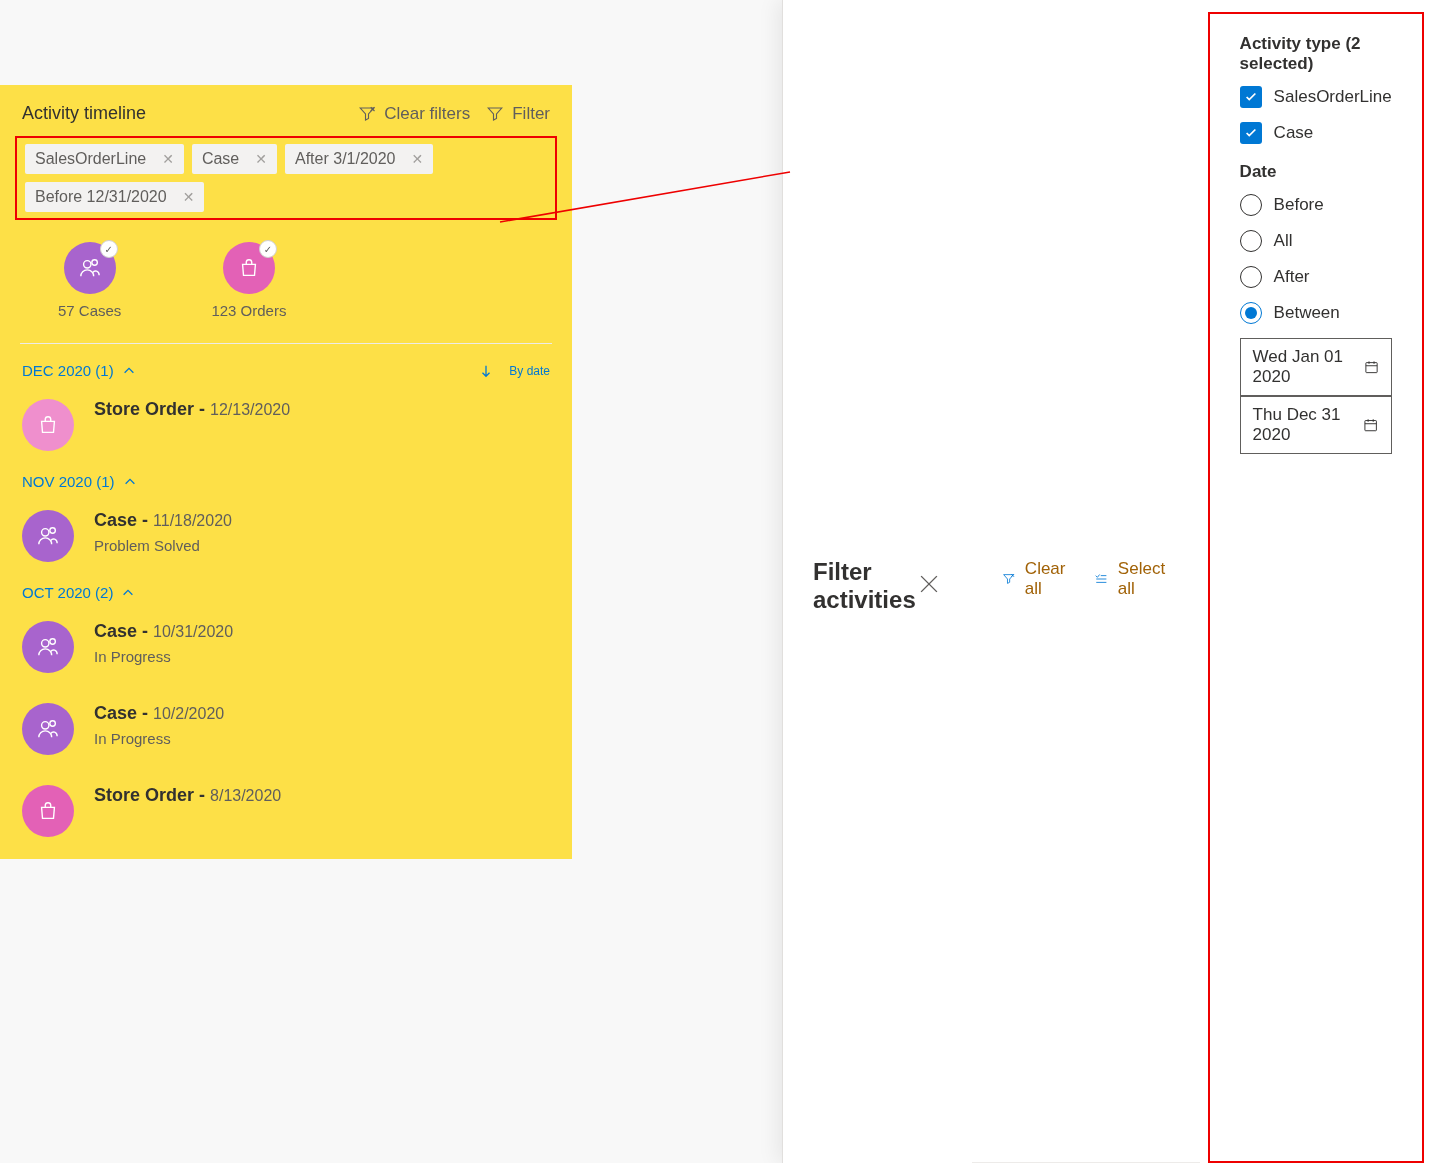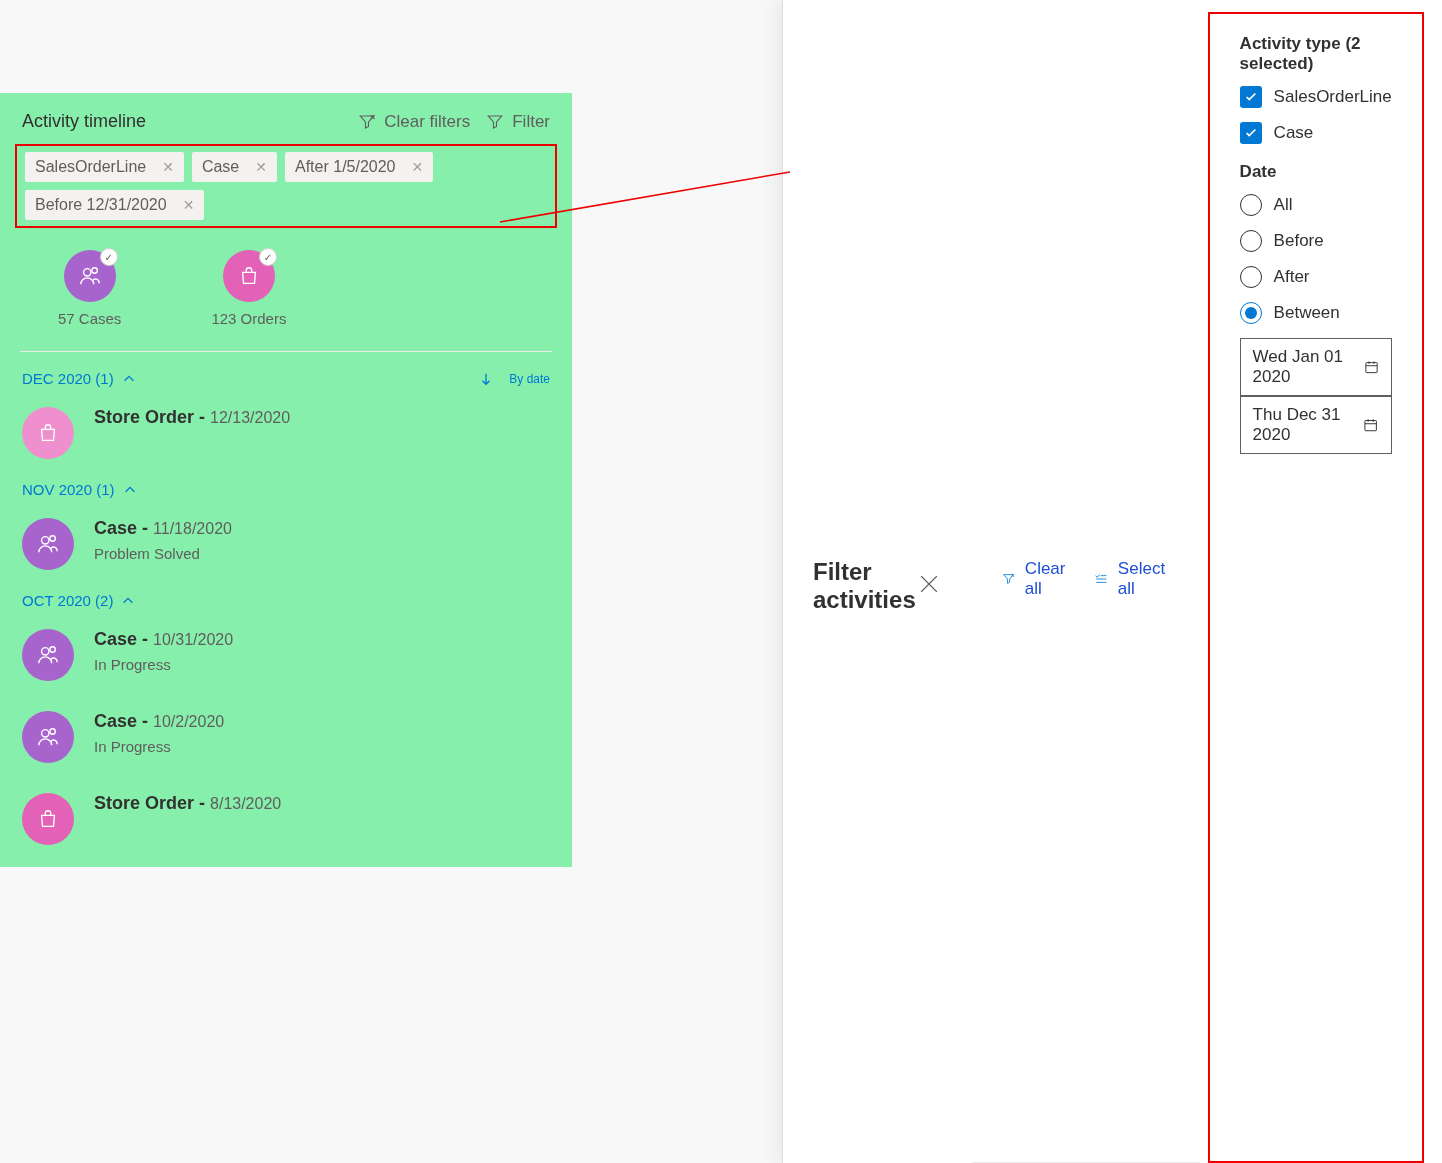--- a/index.html
+++ b/index.html
@@ -1,19 +1,19 @@
 <!DOCTYPE html>
 <html><head>
 <meta charset="utf-8">
 <style>
 * { box-sizing: border-box; margin: 0; padding: 0; }
 body { font-family: "Segoe UI", -apple-system, sans-serif; font-size: 14px; color: #323130; background: #f8f8f8; width: 1442px; height: 1163px; position: relative; overflow: hidden; }
 
 
-.left-card { position: absolute; left: 0; top: 93px; width: 572px; background: #86efac; }
+.left-card { position: absolute; left: 0; top: 85px; width: 572px; background: #fde047; }
 .lc-header { padding: 18px 22px 12px; display: flex; align-items: center; }
 .lc-title { font-size: 18px; color: #323130; font-weight: 400; flex: 1; }
 .lc-actions { display: flex; gap: 16px; }
 .lc-action { display: inline-flex; align-items: center; gap: 8px; color: #605e5c; font-size: 17px; cursor: pointer; }
 .lc-action svg { width: 18px; height: 18px; }
 
 .chips-box { margin: 0 15px 10px; border: 2px solid #e00; padding: 6px 8px; display: flex; flex-wrap: wrap; gap: 8px; position: relative; }
 .chip { background: #f3f2f1; color: #605e5c; font-size: 16px; padding: 6px 10px; border-radius: 2px; display: inline-flex; align-items: center; gap: 16px; }
 .chip .x { color: #a19f9d; cursor: pointer; font-size: 14px; }
 
@@ -41,21 +41,21 @@
 .circle.pink-light { background: #ef8fcd; }
 
 
 .right-panel { position: absolute; right: 0; top: 0; width: 660px; height: 100%; background: #fff; border-left: 1px solid #e1dfdd; box-shadow: -4px 0 20px rgba(0,0,0,0.08); display: flex; flex-direction: row; }
 .rp-head { padding: 24px 30px 16px; display: flex; align-items: center; justify-content: space-between; }
 .rp-title { font-size: 24px; font-weight: 700; }
 .rp-close { cursor: pointer; color: #605e5c; padding: 4px; }
 .rp-close svg { width: 18px; height: 18px; }
 
 .rp-toolbar { padding: 10px 30px 14px; display: flex; gap: 24px; border-bottom: 1px solid #edebe9; }
-.rp-tool { display: inline-flex; align-items: center; gap: 10px; color: #1d4ed8; font-size: 17px; cursor: pointer; }
+.rp-tool { display: inline-flex; align-items: center; gap: 10px; color: #a16207; font-size: 17px; cursor: pointer; }
 .rp-tool svg { width: 18px; height: 18px; }
 
 .rp-body { padding: 20px 30px 10px; border: 2px solid #e00; margin: 12px 8px 0 8px; }
 .rp-group-label { font-weight: 600; font-size: 17px; margin-bottom: 12px; }
 .checkbox-row, .radio-row { display: flex; align-items: center; gap: 12px; margin-bottom: 14px; cursor: pointer; font-size: 17px; }
 .checkbox { width: 22px; height: 22px; border-radius: 3px; display: flex; align-items: center; justify-content: center; flex-shrink: 0; }
 .checkbox.checked { background: #0078d4; color: #fff; }
 .radio { width: 22px; height: 22px; border: 1px solid #323130; border-radius: 50%; display: flex; align-items: center; justify-content: center; flex-shrink: 0; }
 .radio.selected { border-color: #0078d4; }
 .radio.selected::after { content: ""; width: 12px; height: 12px; background: #0078d4; border-radius: 50%; }
@@ -100,21 +100,21 @@
   <div class="chips-box" id="chips-box">
       <div class="chip">
         <span>SalesOrderLine</span>
         <span class="x">✕</span>
       </div>
       <div class="chip">
         <span>Case</span>
         <span class="x">✕</span>
       </div>
       <div class="chip">
-        <span>After 1/5/2020</span>
+        <span>After 3/1/2020</span>
         <span class="x">✕</span>
       </div>
       <div class="chip">
         <span>Before 12/31/2020</span>
         <span class="x">✕</span>
       </div>
     </div>
 
   <div class="summary-row" id="summary-row">
       <div class="summary">
@@ -290,25 +290,25 @@
             </svg>
           </div>
           <span>Case</span>
         </div>
       </div>
 
     <div class="rp-group-label" style="margin-top:18px">Date</div>
     <div id="date-options">
         <div class="radio-row">
           <div class="radio"></div>
-          <span>All</span>
+          <span>Before</span>
         </div>
         <div class="radio-row">
           <div class="radio"></div>
-          <span>Before</span>
+          <span>All</span>
         </div>
         <div class="radio-row">
           <div class="radio"></div>
           <span>After</span>
         </div>
         <div class="radio-row">
           <div class="radio selected"></div>
           <span>Between</span>
         </div>
       </div>

